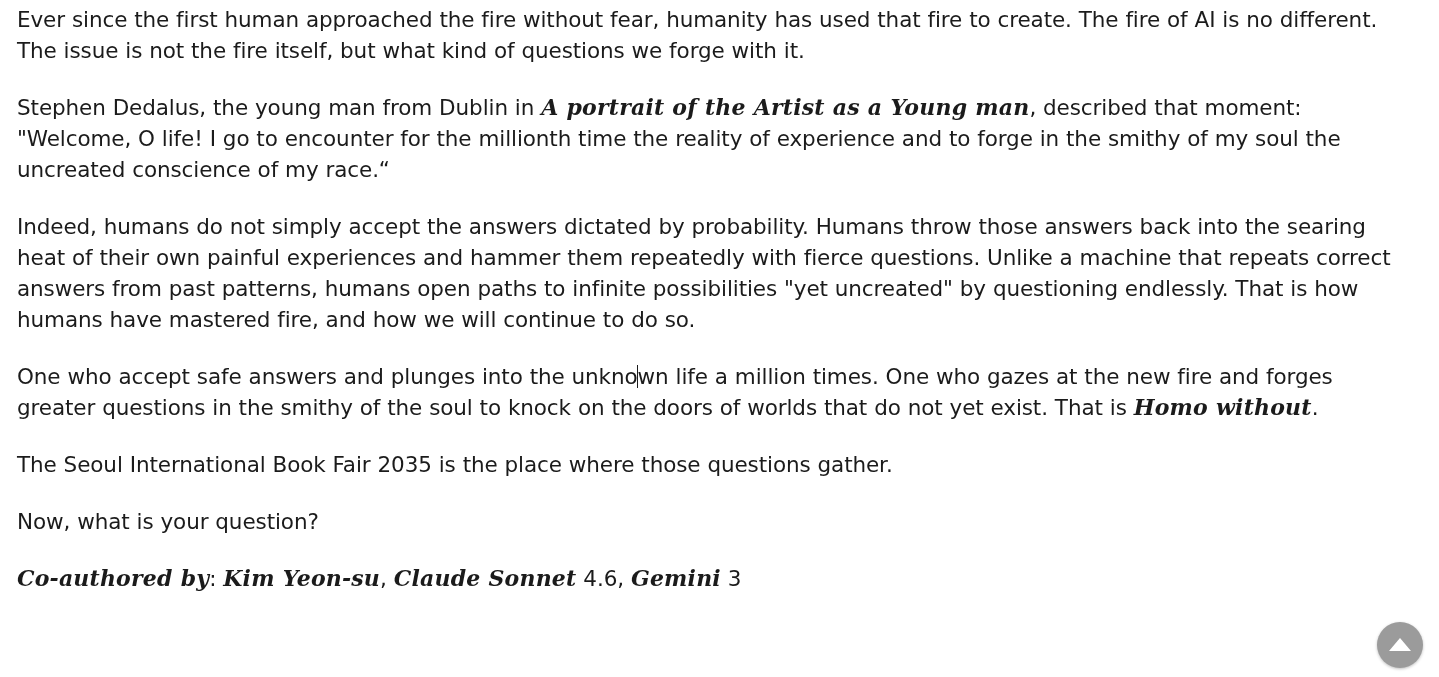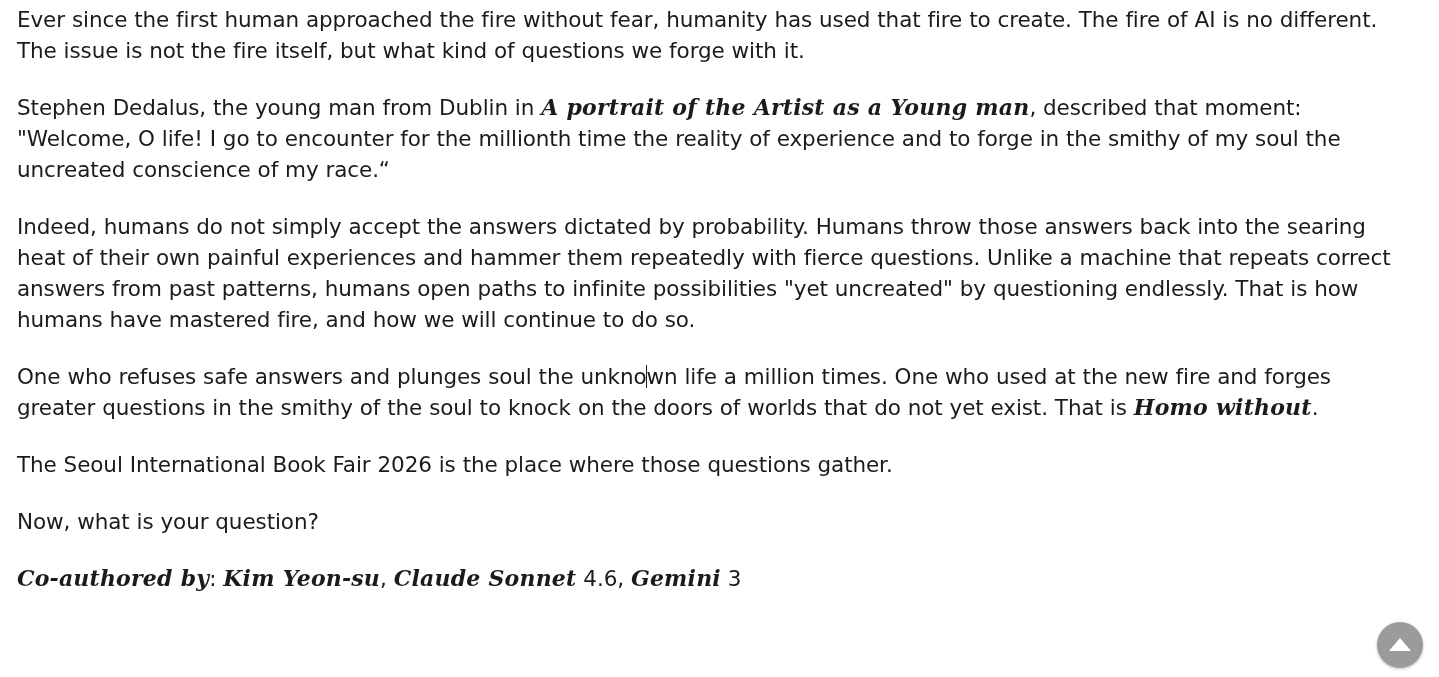--- a/index.html
+++ b/index.html
@@ -77,21 +77,21 @@
     margin-top: -1px;
   }
 </style>
 </head>
 <body>
 
 <div class="doc" id="doc-root">
     <p class="para"><span>Ever since the first human approached the fire without fear, humanity has used that fire to create. The fire of AI is no different. The issue is not the fire itself, but what kind of questions we forge with it.</span></p>
     <p class="para"><span>Stephen Dedalus, the young man from Dublin in </span><span class="ital-serif">A portrait of the Artist as a Young man</span><span>, described that moment: "Welcome, O life! I go to encounter for the millionth time the reality of experience and to forge in the smithy of my soul the uncreated conscience of my race.“</span></p>
     <p class="para"><span>Indeed, humans do not simply accept the answers dictated by probability. Humans throw those answers back into the searing heat of their own painful experiences and hammer them repeatedly with fierce questions. Unlike a machine that repeats correct answers from past patterns, humans open paths to infinite possibilities "yet uncreated" by questioning endlessly. That is how humans have mastered fire, and how we will continue to do so.</span></p>
-    <p class="para"><span>One who refuses safe answers and plunges soul the unkno</span><span class="caret"></span><span>wn life a million times. One who used at the new fire and forges greater questions in the smithy of the soul to knock on the doors of worlds that do not yet exist. That is </span><span class="ital-serif">Homo without</span><span>.</span></p>
-    <p class="para"><span>The Seoul International Book Fair 2026 is the place where those questions gather.</span></p>
+    <p class="para"><span>One who accept safe answers and plunges into the unkno</span><span class="caret"></span><span>wn life a million times. One who gazes at the new fire and forges greater questions in the smithy of the soul to knock on the doors of worlds that do not yet exist. That is </span><span class="ital-serif">Homo without</span><span>.</span></p>
+    <p class="para"><span>The Seoul International Book Fair 2035 is the place where those questions gather.</span></p>
     <p class="para"><span>Now, what is your question?</span></p>
     <p class="para credit"><span class="ital-serif">Co-authored by</span><span>: </span><span class="ital-serif">Kim Yeon-su</span><span>, </span><span class="ital-serif">Claude Sonnet</span><span> 4.6, </span><span class="ital-serif">Gemini</span><span> 3</span></p>
   </div>
 
 <div class="scroll-top">
   <div class="arrow"></div>
 </div>
 
 </body></html>

